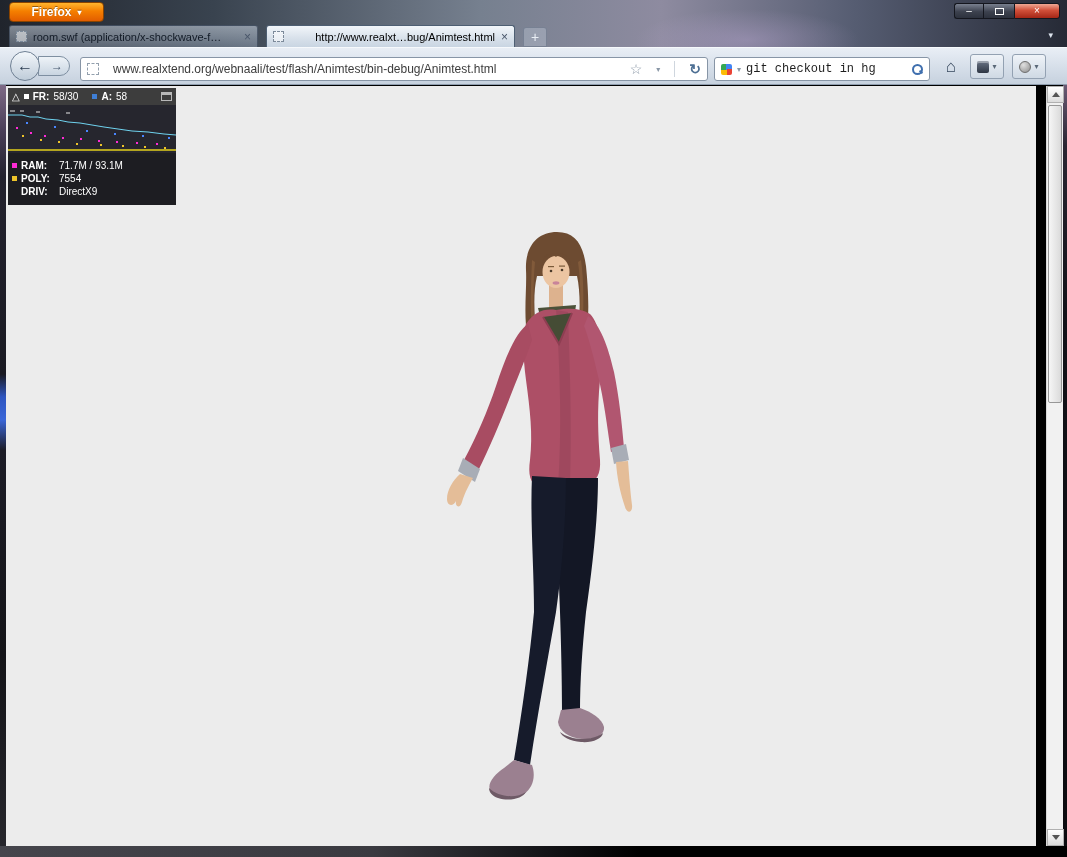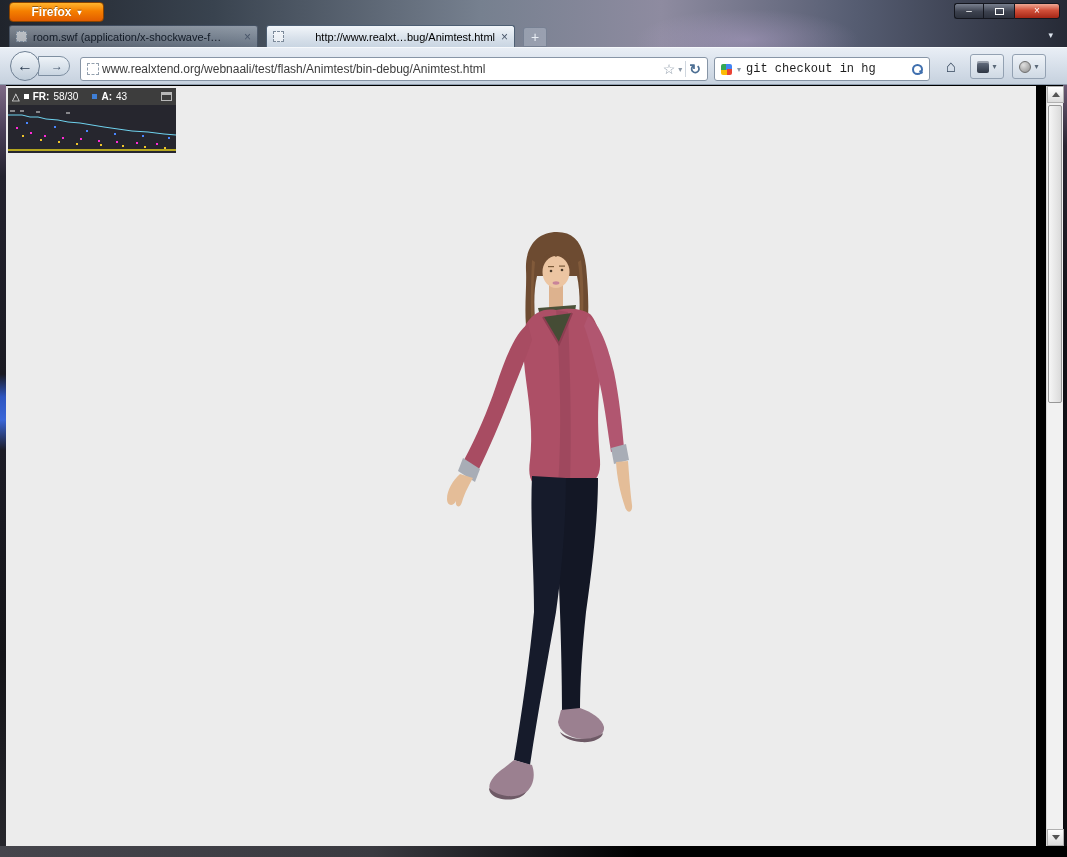--- a/index.html
+++ b/index.html
@@ -84,21 +84,21 @@
   .fwd-btn {
     position:absolute; left:38px; top:9px; width:32px; height:20px;
     border:1px solid #7e8fa1; border-radius:0 10px 10px 0;
     background:linear-gradient(#eef3f8,#c9d5e1);
     display:flex; align-items:center; justify-content:center; padding-left:6px;
     color:#42546a; font-size:12px; font-weight:bold;
   }
   .urlbar {
     position:absolute; left:80px; top:10px; width:628px; height:24px;
     background:#fff; border:1px solid #8795a6; border-radius:3px;
-    display:flex; align-items:center; gap:3px; padding:0 6px;
+    display:flex; align-items:center; gap:14px; padding:0 6px;
   }
   .url-favicon { width:12px; height:12px; border:1px dashed #93a0ae; flex:0 0 auto; }
   .url-input {
     flex:1; border:none; outline:none; font-family:"Liberation Sans",sans-serif;
     font-size:12px; color:#3c3c3c; background:transparent; min-width:0;
   }
   .url-star { color:#8a97a6; font-size:14px; }
   .url-drop { color:#8a97a6; font-size:8px; }
   .url-sep { width:1px; height:16px; background:#cfd6de; }
   .url-reload { color:#4d6f93; font-size:14px; font-weight:bold; }
@@ -300,21 +300,21 @@
 
   <div class="stats">
     <div class="stats-header">
       <span class="stats-logo">△</span>
       <span class="bullet white"></span>
       <span>FR:</span>
       <span class="val">58/30</span>
       <span style="width:6px"></span>
       <span class="bullet blue"></span>
       <span>A:</span>
-      <span class="val">43</span>
+      <span class="val">58</span>
       <span class="stats-minimize"></span>
     </div>
 
     <div class="stats-graph">
       <svg width="168" height="48" viewBox="0 0 168 48">
         <polyline points="0,10 14,10 22,12 30,12 38,14 50,15 60,17 72,18 84,20 96,22 110,24 124,26 140,27 156,29 168,30" fill="none" stroke="#6fd3ef" stroke-width="1"></polyline>
         <g stroke="#e8e8e8" stroke-width="1">
           <line x1="2" y1="6" x2="7" y2="6"></line>
             <line x1="12" y1="6" x2="16" y2="6"></line>
           <line x1="28" y1="7" x2="32" y2="7"></line>
@@ -346,20 +346,37 @@
             <rect x="46" y="21" width="2" height="2"></rect>
           <rect x="78" y="25" width="2" height="2"></rect>
             <rect x="106" y="28" width="2" height="2"></rect>
           <rect x="134" y="30" width="2" height="2"></rect>
             <rect x="160" y="32" width="2" height="2"></rect>
         </g>
         <line x1="0" y1="45" x2="168" y2="45" stroke="#b3a51f" stroke-width="2"></line>
       </svg>
     </div>
 
+    <div class="stats-rows">
+      <div class="stats-row">
+        <span class="bullet magenta"></span>
+        <span class="lbl">RAM:</span>
+        <span class="val">71.7M / 93.1M</span>
+      </div>
+      <div class="stats-row">
+        <span class="bullet yellow"></span>
+        <span class="lbl">POLY:</span>
+        <span class="val">7554</span>
+      </div>
+      <div class="stats-row">
+        <span class="bullet none"></span>
+        <span class="lbl">DRIV:</span>
+        <span class="val">DirectX9</span>
+      </div>
+    </div>
   </div>
 
   <svg class="avatar" viewBox="0 0 240 600">
 
     <path fill="#6d4b31" d="M137,12 C116,12 105,28 106,50 C107,70 103,96 108,120 C110,126 117,126 117,119 C114,96 113,72 117,56 L157,56 C161,74 160,100 157,118 C157,125 164,125 166,118 C170,94 168,66 166,46 C163,24 155,12 137,12 Z"></path>
     <path fill="#815a3a" d="M112,40 C111,62 110,90 112,112 L115,112 C113,90 113,62 115,42 Z"></path>
     <path fill="#815a3a" d="M158,42 C161,62 161,92 159,112 L162,112 C164,92 164,60 161,40 Z"></path>
 
     <rect x="129" y="62" width="14" height="26" fill="#ddb28e"></rect>
 

